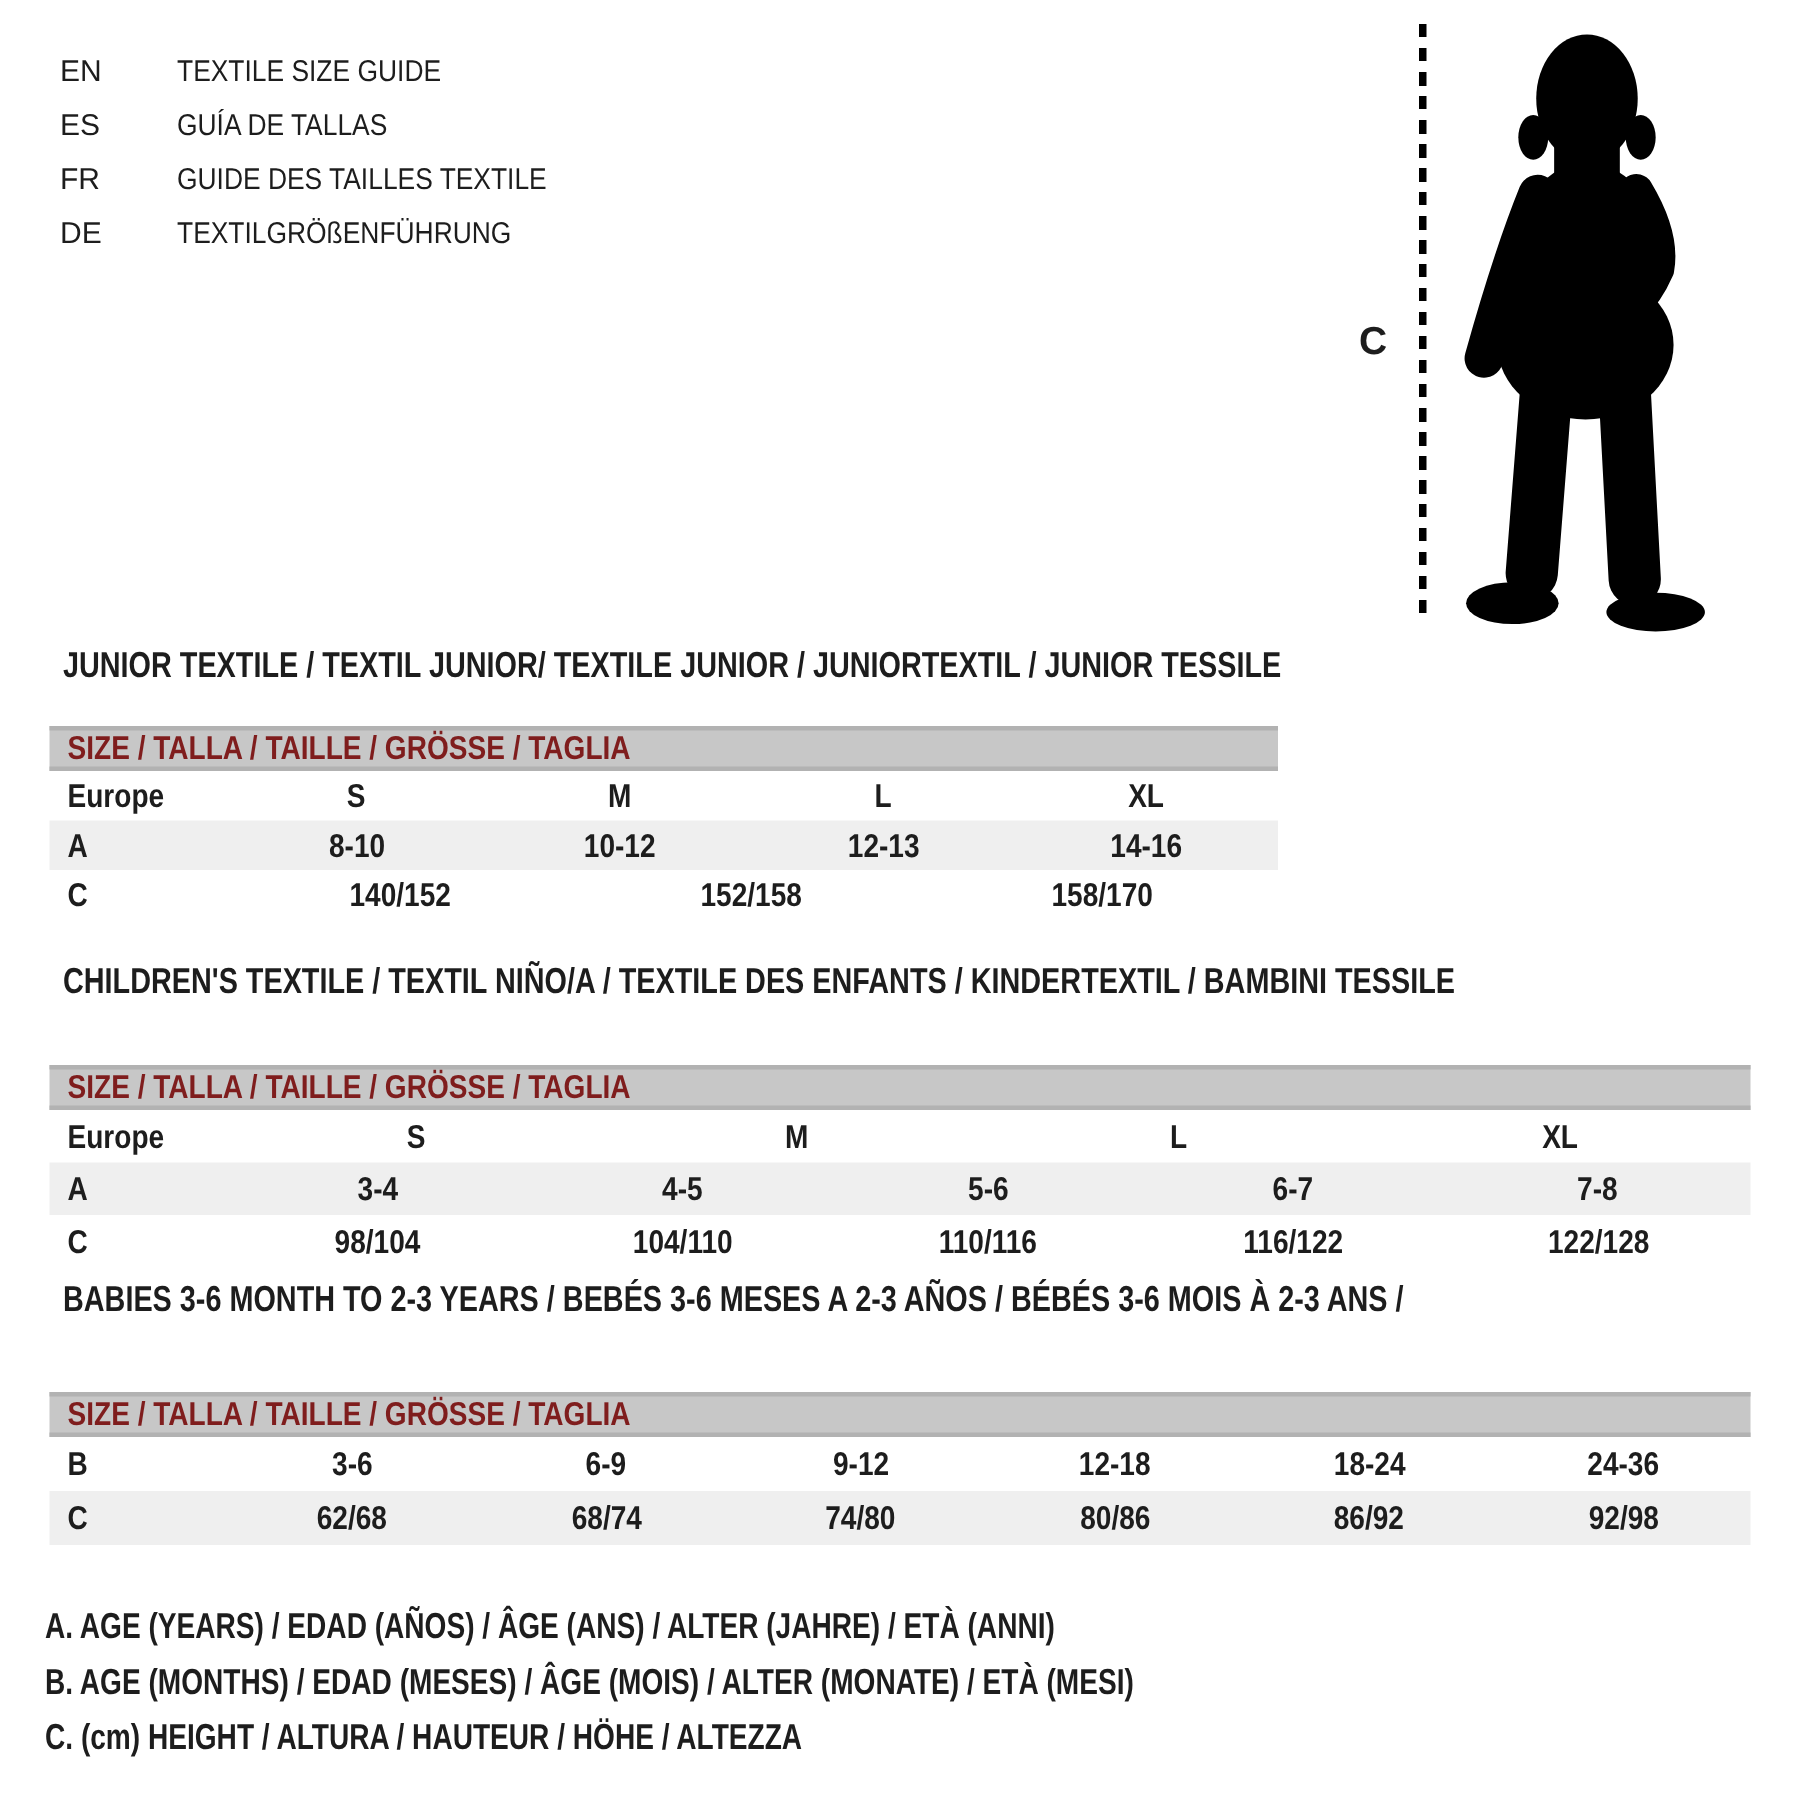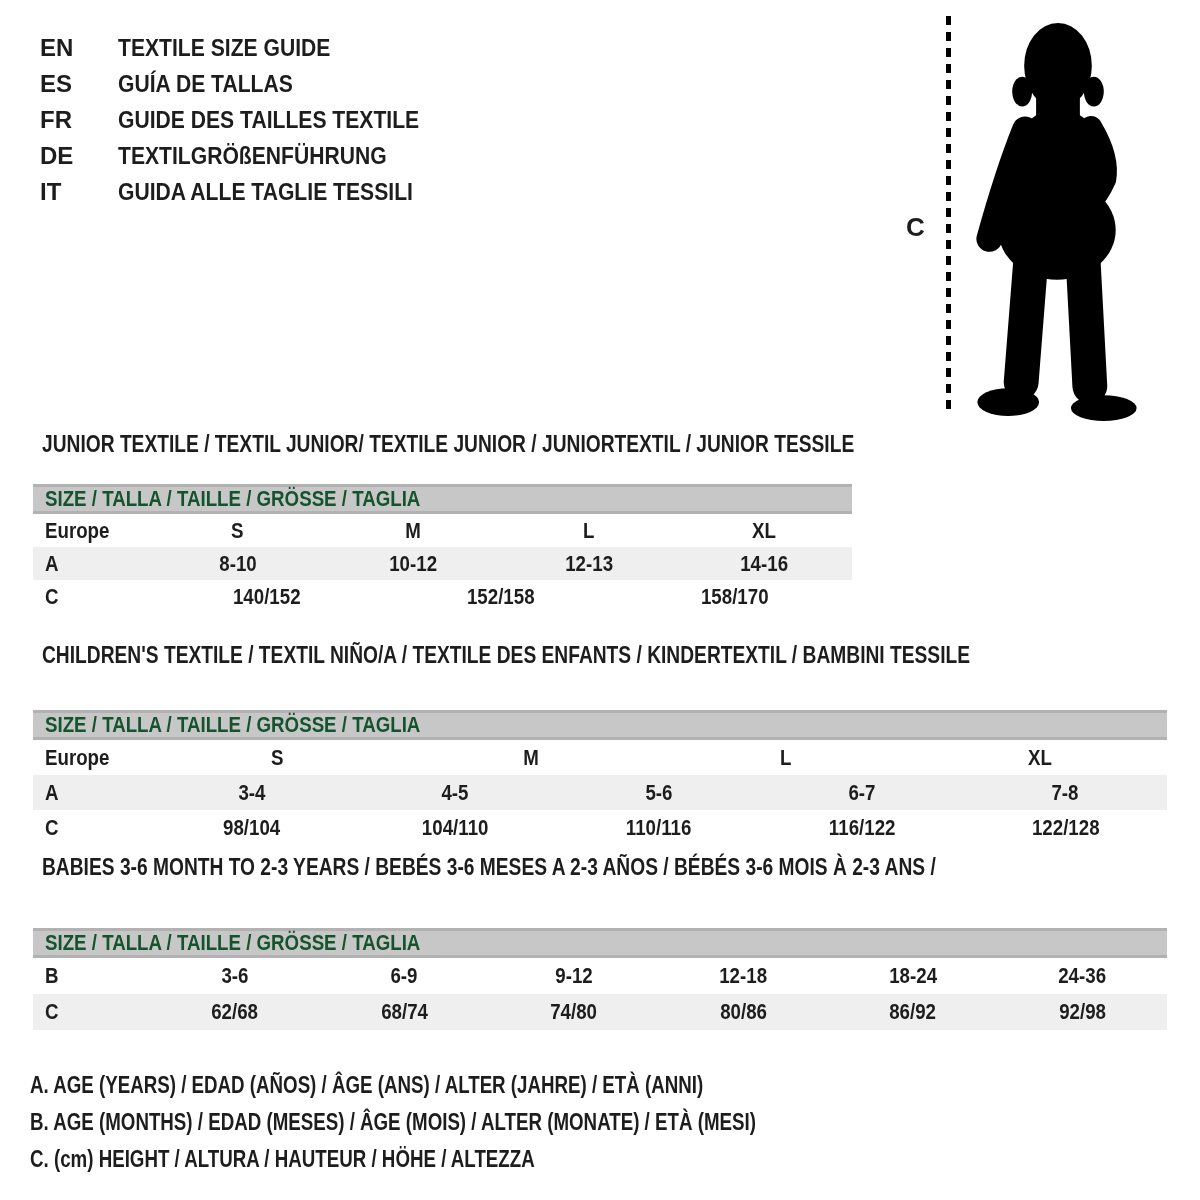--- a/index.html
+++ b/index.html
@@ -14,21 +14,21 @@
   .cond { display:inline-block; white-space:nowrap; }
   .cl { transform-origin:0 50%; }
   .cc { transform-origin:50% 50%; }
   .s78 { transform:scaleX(.78); }
   .s80 { transform:scaleX(.80); }
   .s85 { transform:scaleX(.85); }
   .s88 { transform:scaleX(.88); }
 
   
   .lang-block { position:absolute; left:40px; top:30px; }
-  .lang-row { display:flex; height:36px; line-height:36px; font-size:24px; font-weight:700; }
+  .lang-row { display:flex; height:36px; line-height:36px; font-size:20px; font-weight:400; }
   .lang-code { width:78px; flex:0 0 78px; }
 
   
   .silhouette { position:absolute; left:968px; top:12px; width:175px; height:413px; }
   .dash-line {
     position:absolute; left:946px; top:16px; width:5px; height:400px;
     background:repeating-linear-gradient(to bottom, var(--silhouette,#000) 0 9px, transparent 9px 16px);
   }
   .c-label { position:absolute; left:906px; top:212px; font-size:26px; font-weight:700; }
 
@@ -41,21 +41,21 @@
   
   .size-table { position:absolute; }
   .tbl-junior   { left:33px; top:484px; width:819px; }
   .tbl-children { left:33px; top:710px; width:1134px; }
   .tbl-babies   { left:33px; top:928px; width:1134px; }
   .size-bar {
     height:24px; line-height:24px; padding-left:12px;
     background:var(--size-bar-bg,#c7c7c7);
     border-top:3px solid var(--size-bar-edge,#b2b2b2);
     border-bottom:3px solid var(--size-bar-edge,#b2b2b2);
-    font-size:22px; font-weight:700; color:#14532d;
+    font-size:22px; font-weight:700; color:#7f1d1d;
   }
   .trow { display:flex; height:33px; line-height:33px; font-size:22px; font-weight:700;align-items:center; }
   .tbl-children .trow { height:35px; line-height:35px; }
   .tbl-babies .trow   { height:36px; line-height:36px; }
   .trow.shaded { background:var(--row-shaded-bg,#efefef); }
   .cell { flex:1; text-align:center; }
   .cell.rlabel { flex:0 0 105px; text-align:left; padding-left:12px; }
 
   
   .legend { position:absolute; left:30px; top:1066px; }
@@ -75,24 +75,20 @@
       <span class="lang-code">ES</span>
       <span class="cond cl s88">GUÍA DE TALLAS</span>
     </div>
     <div class="lang-row">
       <span class="lang-code">FR</span>
       <span class="cond cl s88">GUIDE DES TAILLES TEXTILE</span>
     </div>
     <div class="lang-row">
       <span class="lang-code">DE</span>
       <span class="cond cl s88">TEXTILGRÖßENFÜHRUNG</span>
-    </div>
-    <div class="lang-row">
-      <span class="lang-code">IT</span>
-      <span class="cond cl s88">GUIDA ALLE TAGLIE TESSILI</span>
     </div>
   </div>
 
   <span class="c-label">C</span>
   <div class="dash-line"></div>
   <svg class="silhouette" viewBox="0 0 175 415" aria-hidden="true">
     <g style="fill:var(--silhouette,#000)">
       <ellipse cx="90" cy="54" rx="34" ry="43"></ellipse>
       <ellipse cx="54" cy="80" rx="10" ry="15"></ellipse>
       <ellipse cx="126" cy="80" rx="10" ry="15"></ellipse>

